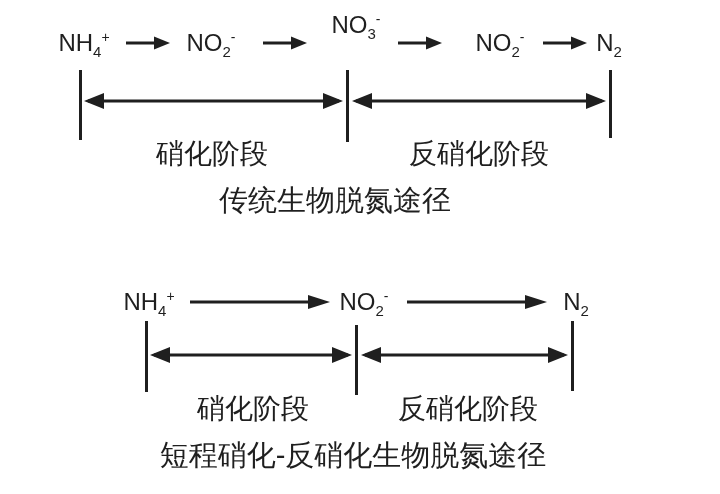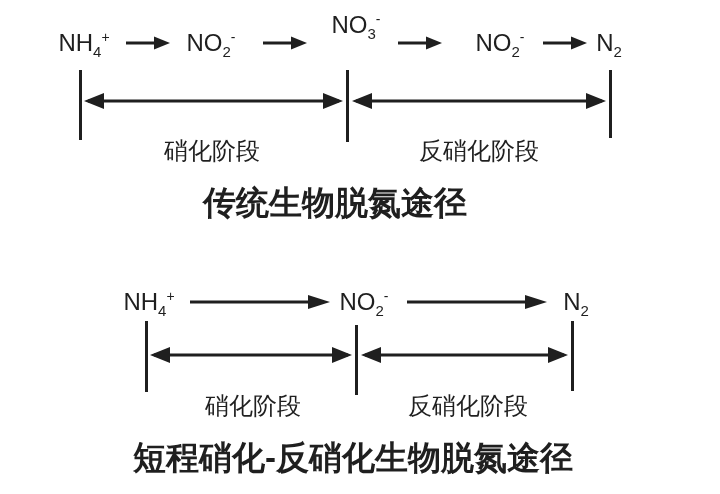--- a/index.html
+++ b/index.html
@@ -26,28 +26,28 @@
   .arrow-svg line { stroke: currentColor; stroke-width: 3; }
   .arrow-svg polygon { fill: currentColor; }
   .tick {
     position: absolute;
     width: 3px;
     background: currentColor;
   }
   .stage-label {
     position: absolute;
     transform: translateX(-50%);
-    font-size: 24px;
+    font-size: 28px;
     white-space: nowrap;
   }
   .diagram-title {
     position: absolute;
     transform: translateX(-50%);
-    font-size: 33px;
-    font-weight: bold;
+    font-size: 29px;
+    font-weight: normal;
     white-space: nowrap;
   }
 </style>
 </head>
 <body>
 
 <div class="canvas">
 
   <div>
 

